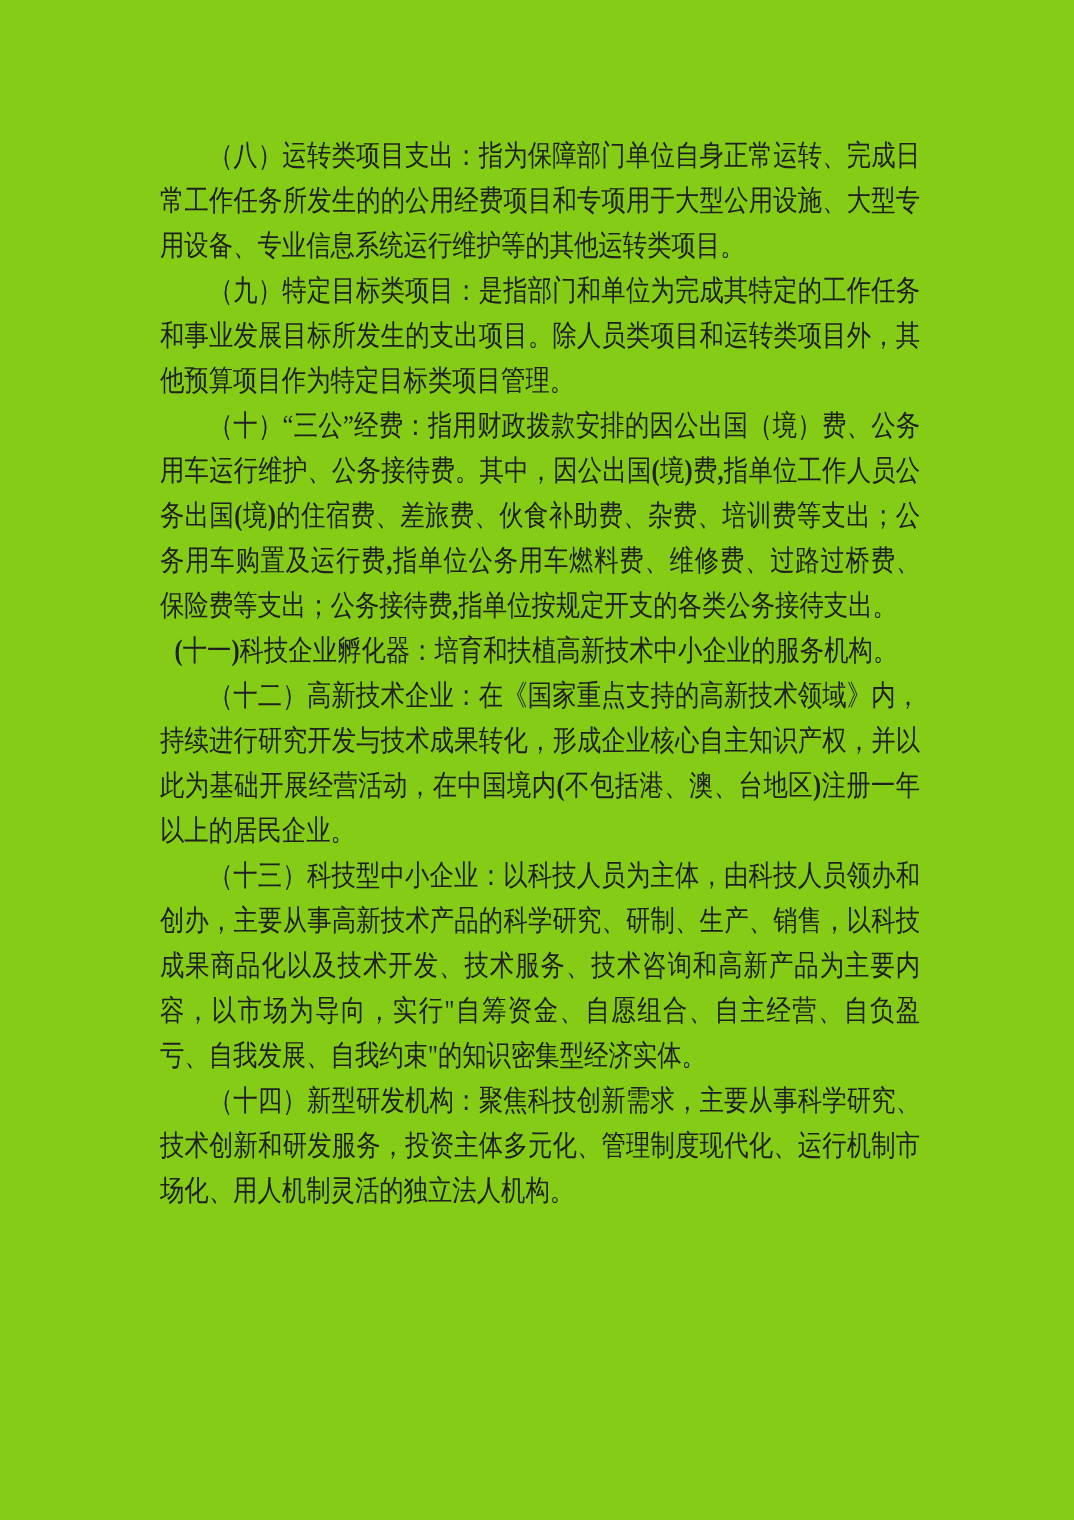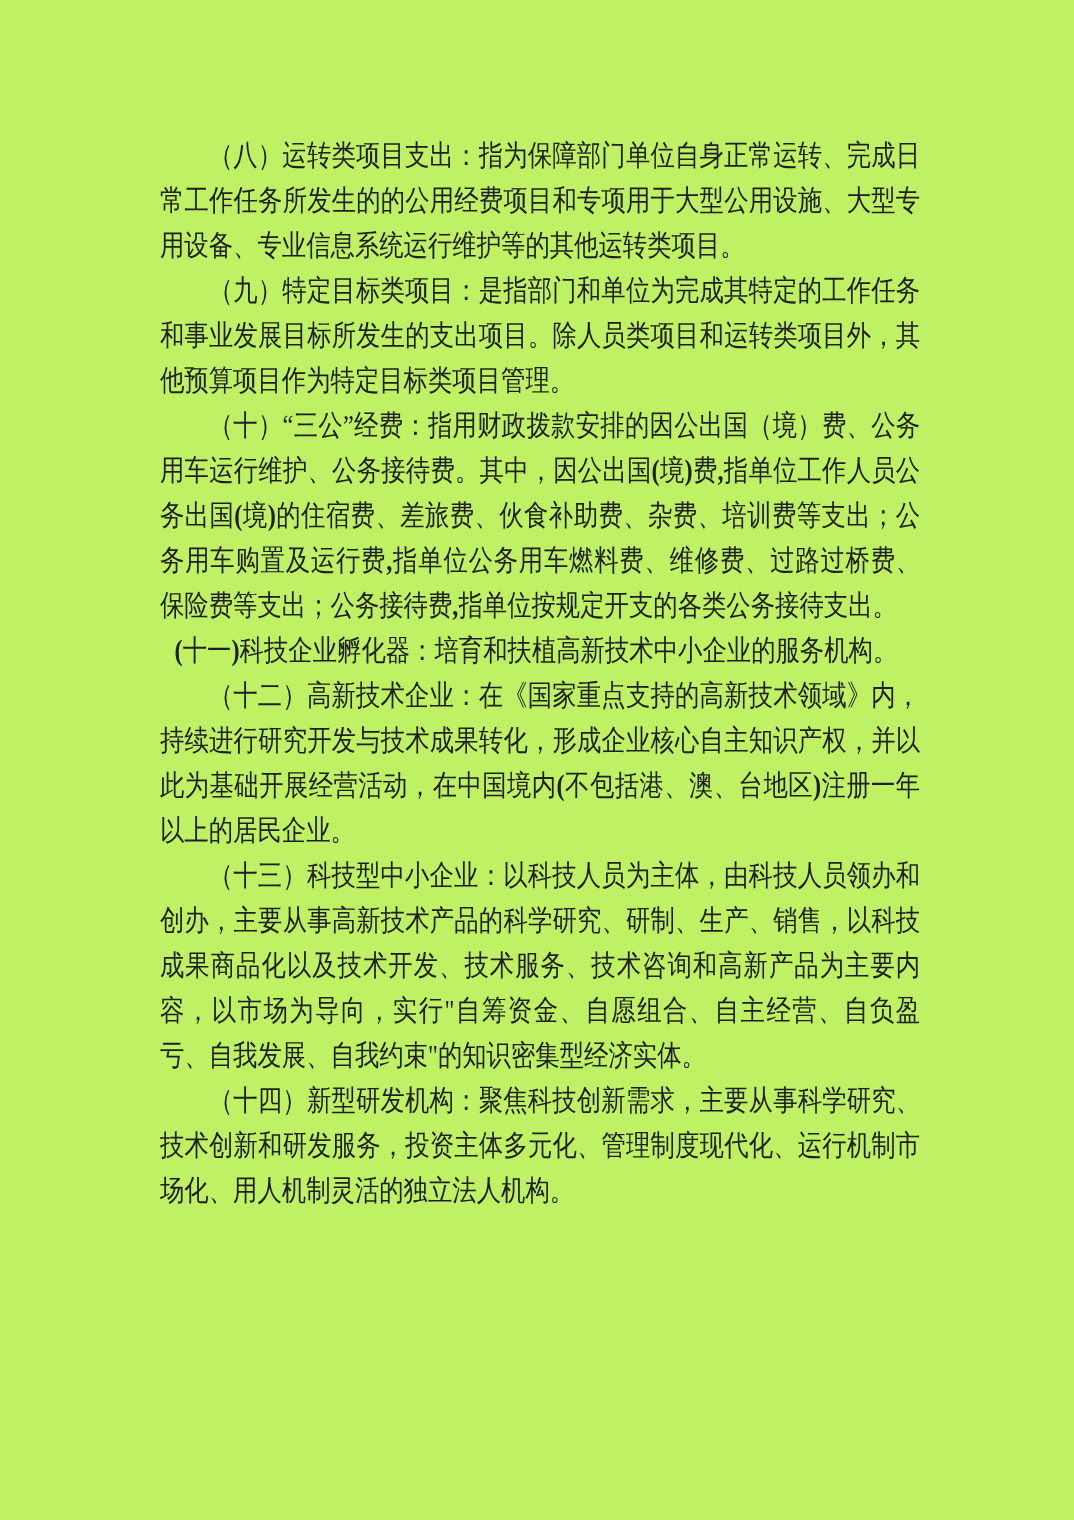--- a/index.html
+++ b/index.html
@@ -1,21 +1,21 @@
 <!DOCTYPE html>
 <html><head>
 <meta charset="utf-8">
 <style>
   html, body { margin: 0; padding: 0; }
   body { background: #ffffff; }
   .page {
     position: relative;
     width: 1074px;
     height: 1520px;
-    background: #bef264;
+    background: #84cc16;
     overflow: hidden;
     font-family: "Liberation Serif", "DejaVu Serif", serif;
   }
   .textblock {
     position: absolute;
     left: 160px;
     top: 133px;
     width: 905px;
     transform: scaleX(0.84);
     transform-origin: 0 0;

